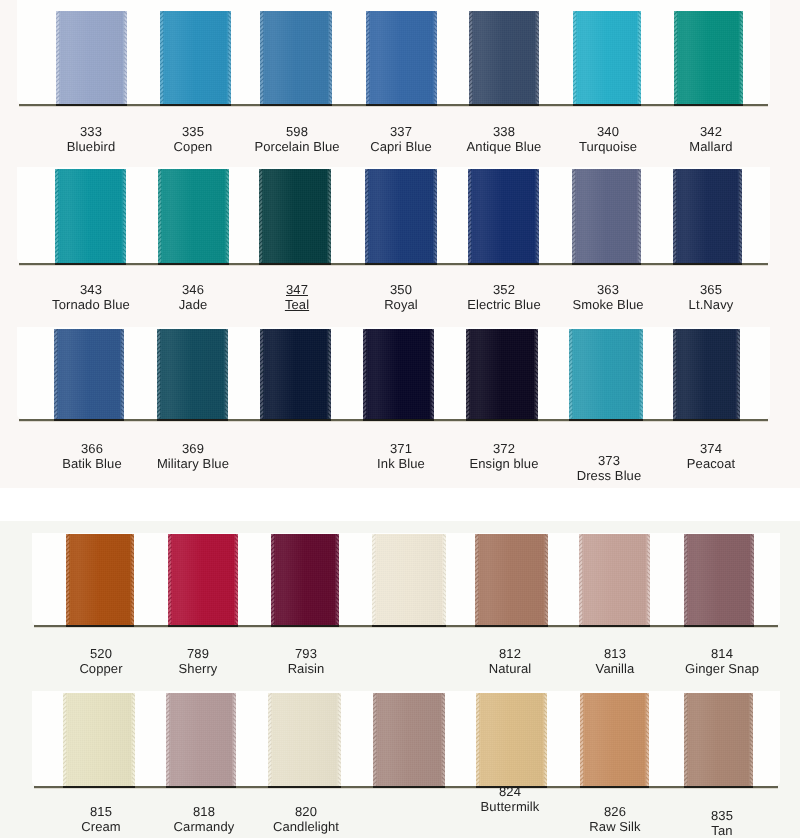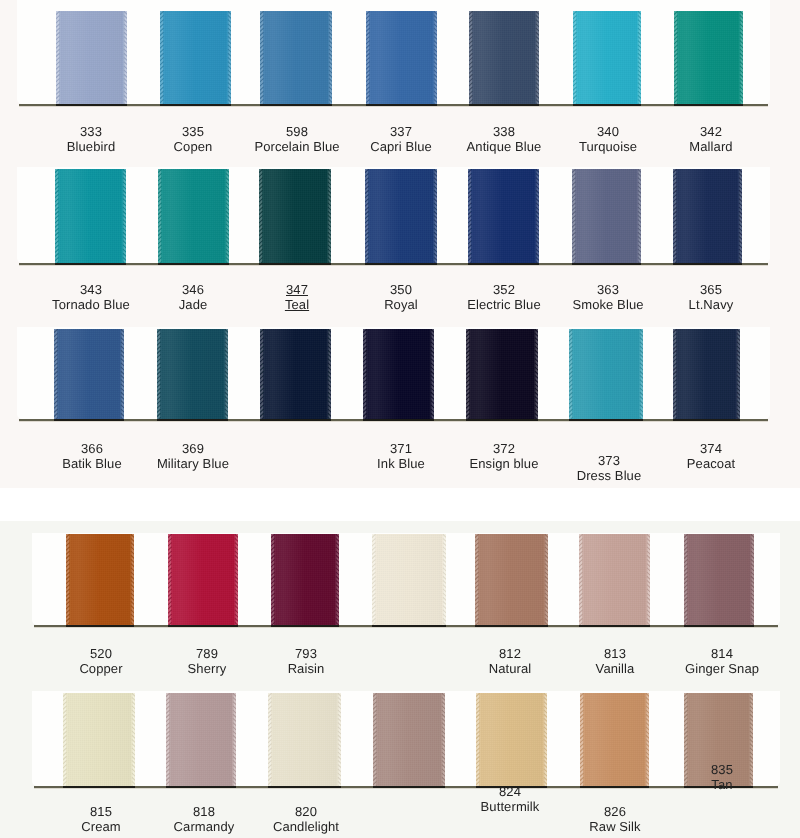--- a/index.html
+++ b/index.html
@@ -899,21 +899,21 @@
         <g transform="translate(5.5,0) scale(-1,1)">
           <rect x="0" y="0" width="3.1" height="91" fill="rgb(200,88,116)" opacity="0.95"></rect>
           <rect x="3.1" y="0" width="1.5" height="91" fill="rgb(187,49,83)" opacity="0.55"></rect>
           <g filter="url(#pc45)">
             <path d="M0.15,-0.70 L3.3,-3.70 M0.15,3.50 L3.3,0.50 M0.15,7.70 L3.3,4.70 M0.15,11.90 L3.3,8.90 M0.15,16.10 L3.3,13.10 M0.15,20.30 L3.3,17.30 M0.15,24.50 L3.3,21.50 M0.15,28.70 L3.3,25.70 M0.15,32.90 L3.3,29.90 M0.15,37.10 L3.3,34.10 M0.15,41.30 L3.3,38.30 M0.15,45.50 L3.3,42.50 M0.15,49.70 L3.3,46.70 M0.15,53.90 L3.3,50.90 M0.15,58.10 L3.3,55.10 M0.15,62.30 L3.3,59.30 M0.15,66.50 L3.3,63.50 M0.15,70.70 L3.3,67.70 M0.15,74.90 L3.3,71.90 M0.15,79.10 L3.3,76.10 M0.15,83.30 L3.3,80.30 M0.15,87.50 L3.3,84.50 M0.15,91.70 L3.3,88.70 M0.15,95.90 L3.3,92.90 " stroke="rgb(130,13,41)" stroke-width="1.05" stroke-linecap="round" fill="none" opacity="0.72"></path>
           </g>
         </g>
       </svg>
     </div>
     <div style="position: absolute; left: 168px; top: 625px; width: 70px; height: 2px; background: rgb(18, 18, 16); opacity: 0.88;"></div>
-    <div class="label" style="left: 137px; top: 646px; width: 140px;">
+    <div class="label" style="left: 128px; top: 646px; width: 140px;">
       <span class="num">789</span>
       <span class="nm">Sherry</span>
     </div>
     <div class="swatch" style="left: 271px; top: 534px; width: 68px; height: 91px;">
       <div class="swbody" style="background: rgb(98, 10, 46);"></div>
       <div class="tex"></div>
       <div class="sheen"></div>
       <svg width="5.5" height="91" viewBox="0 0 5.5 91" preserveAspectRatio="none" style="position: absolute; top: 0px; left: 0px;">
         <defs>
           <filter id="pc46" x="-60%" y="-5%" width="220%" height="110%">
@@ -1354,17 +1354,17 @@
         <g transform="translate(5.5,0) scale(-1,1)">
           <rect x="0" y="0" width="3.1" height="93" fill="rgb(196,170,156)" opacity="0.95"></rect>
           <rect x="3.1" y="0" width="1.5" height="93" fill="rgb(181,149,133)" opacity="0.55"></rect>
           <g filter="url(#pc69)">
             <path d="M0.15,-0.70 L3.3,-3.70 M0.15,3.50 L3.3,0.50 M0.15,7.70 L3.3,4.70 M0.15,11.90 L3.3,8.90 M0.15,16.10 L3.3,13.10 M0.15,20.30 L3.3,17.30 M0.15,24.50 L3.3,21.50 M0.15,28.70 L3.3,25.70 M0.15,32.90 L3.3,29.90 M0.15,37.10 L3.3,34.10 M0.15,41.30 L3.3,38.30 M0.15,45.50 L3.3,42.50 M0.15,49.70 L3.3,46.70 M0.15,53.90 L3.3,50.90 M0.15,58.10 L3.3,55.10 M0.15,62.30 L3.3,59.30 M0.15,66.50 L3.3,63.50 M0.15,70.70 L3.3,67.70 M0.15,74.90 L3.3,71.90 M0.15,79.10 L3.3,76.10 M0.15,83.30 L3.3,80.30 M0.15,87.50 L3.3,84.50 M0.15,91.70 L3.3,88.70 M0.15,95.90 L3.3,92.90 M0.15,100.10 L3.3,97.10 " stroke="rgb(139,109,93)" stroke-width="1.05" stroke-linecap="round" fill="none" opacity="0.72"></path>
           </g>
         </g>
       </svg>
     </div>
     <div style="position: absolute; left: 684px; top: 786px; width: 69px; height: 2px; background: rgb(18, 18, 16); opacity: 0.88;"></div>
-    <div class="label" style="left: 652px; top: 762px; width: 140px;">
+    <div class="label" style="left: 652px; top: 808px; width: 140px;">
       <span class="num">835</span>
       <span class="nm">Tan</span>
     </div>
   </div>
 
 </body></html>

